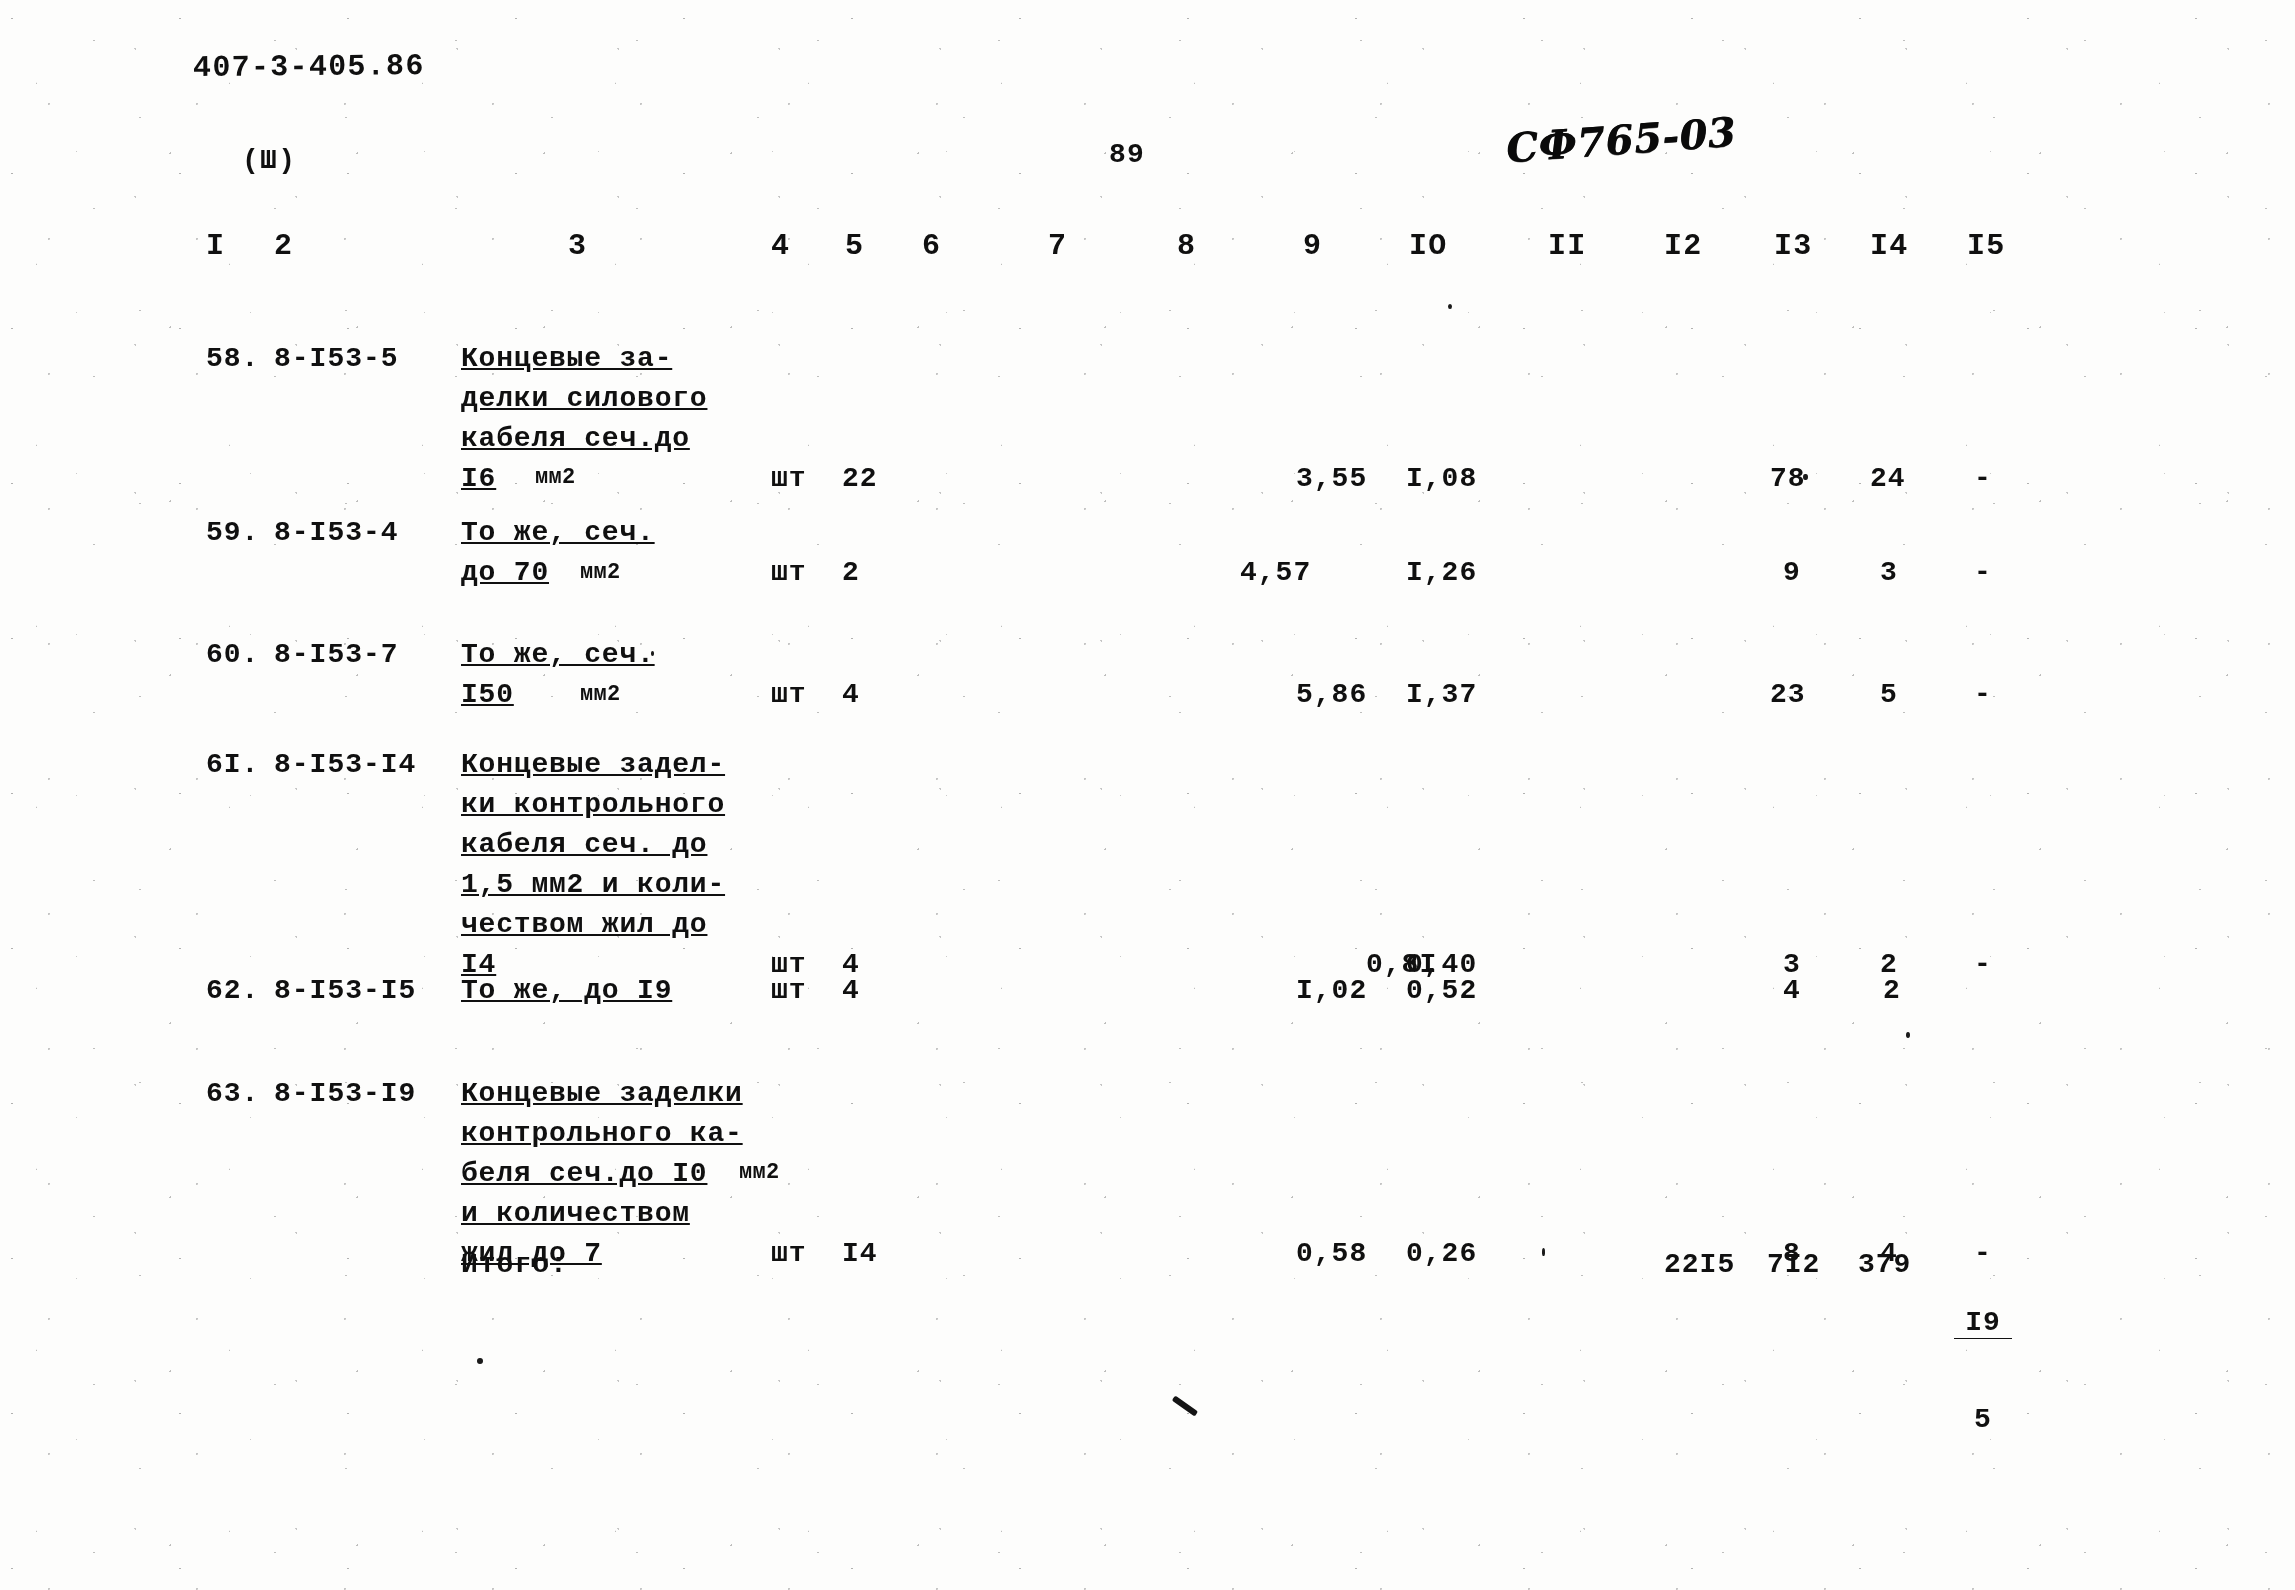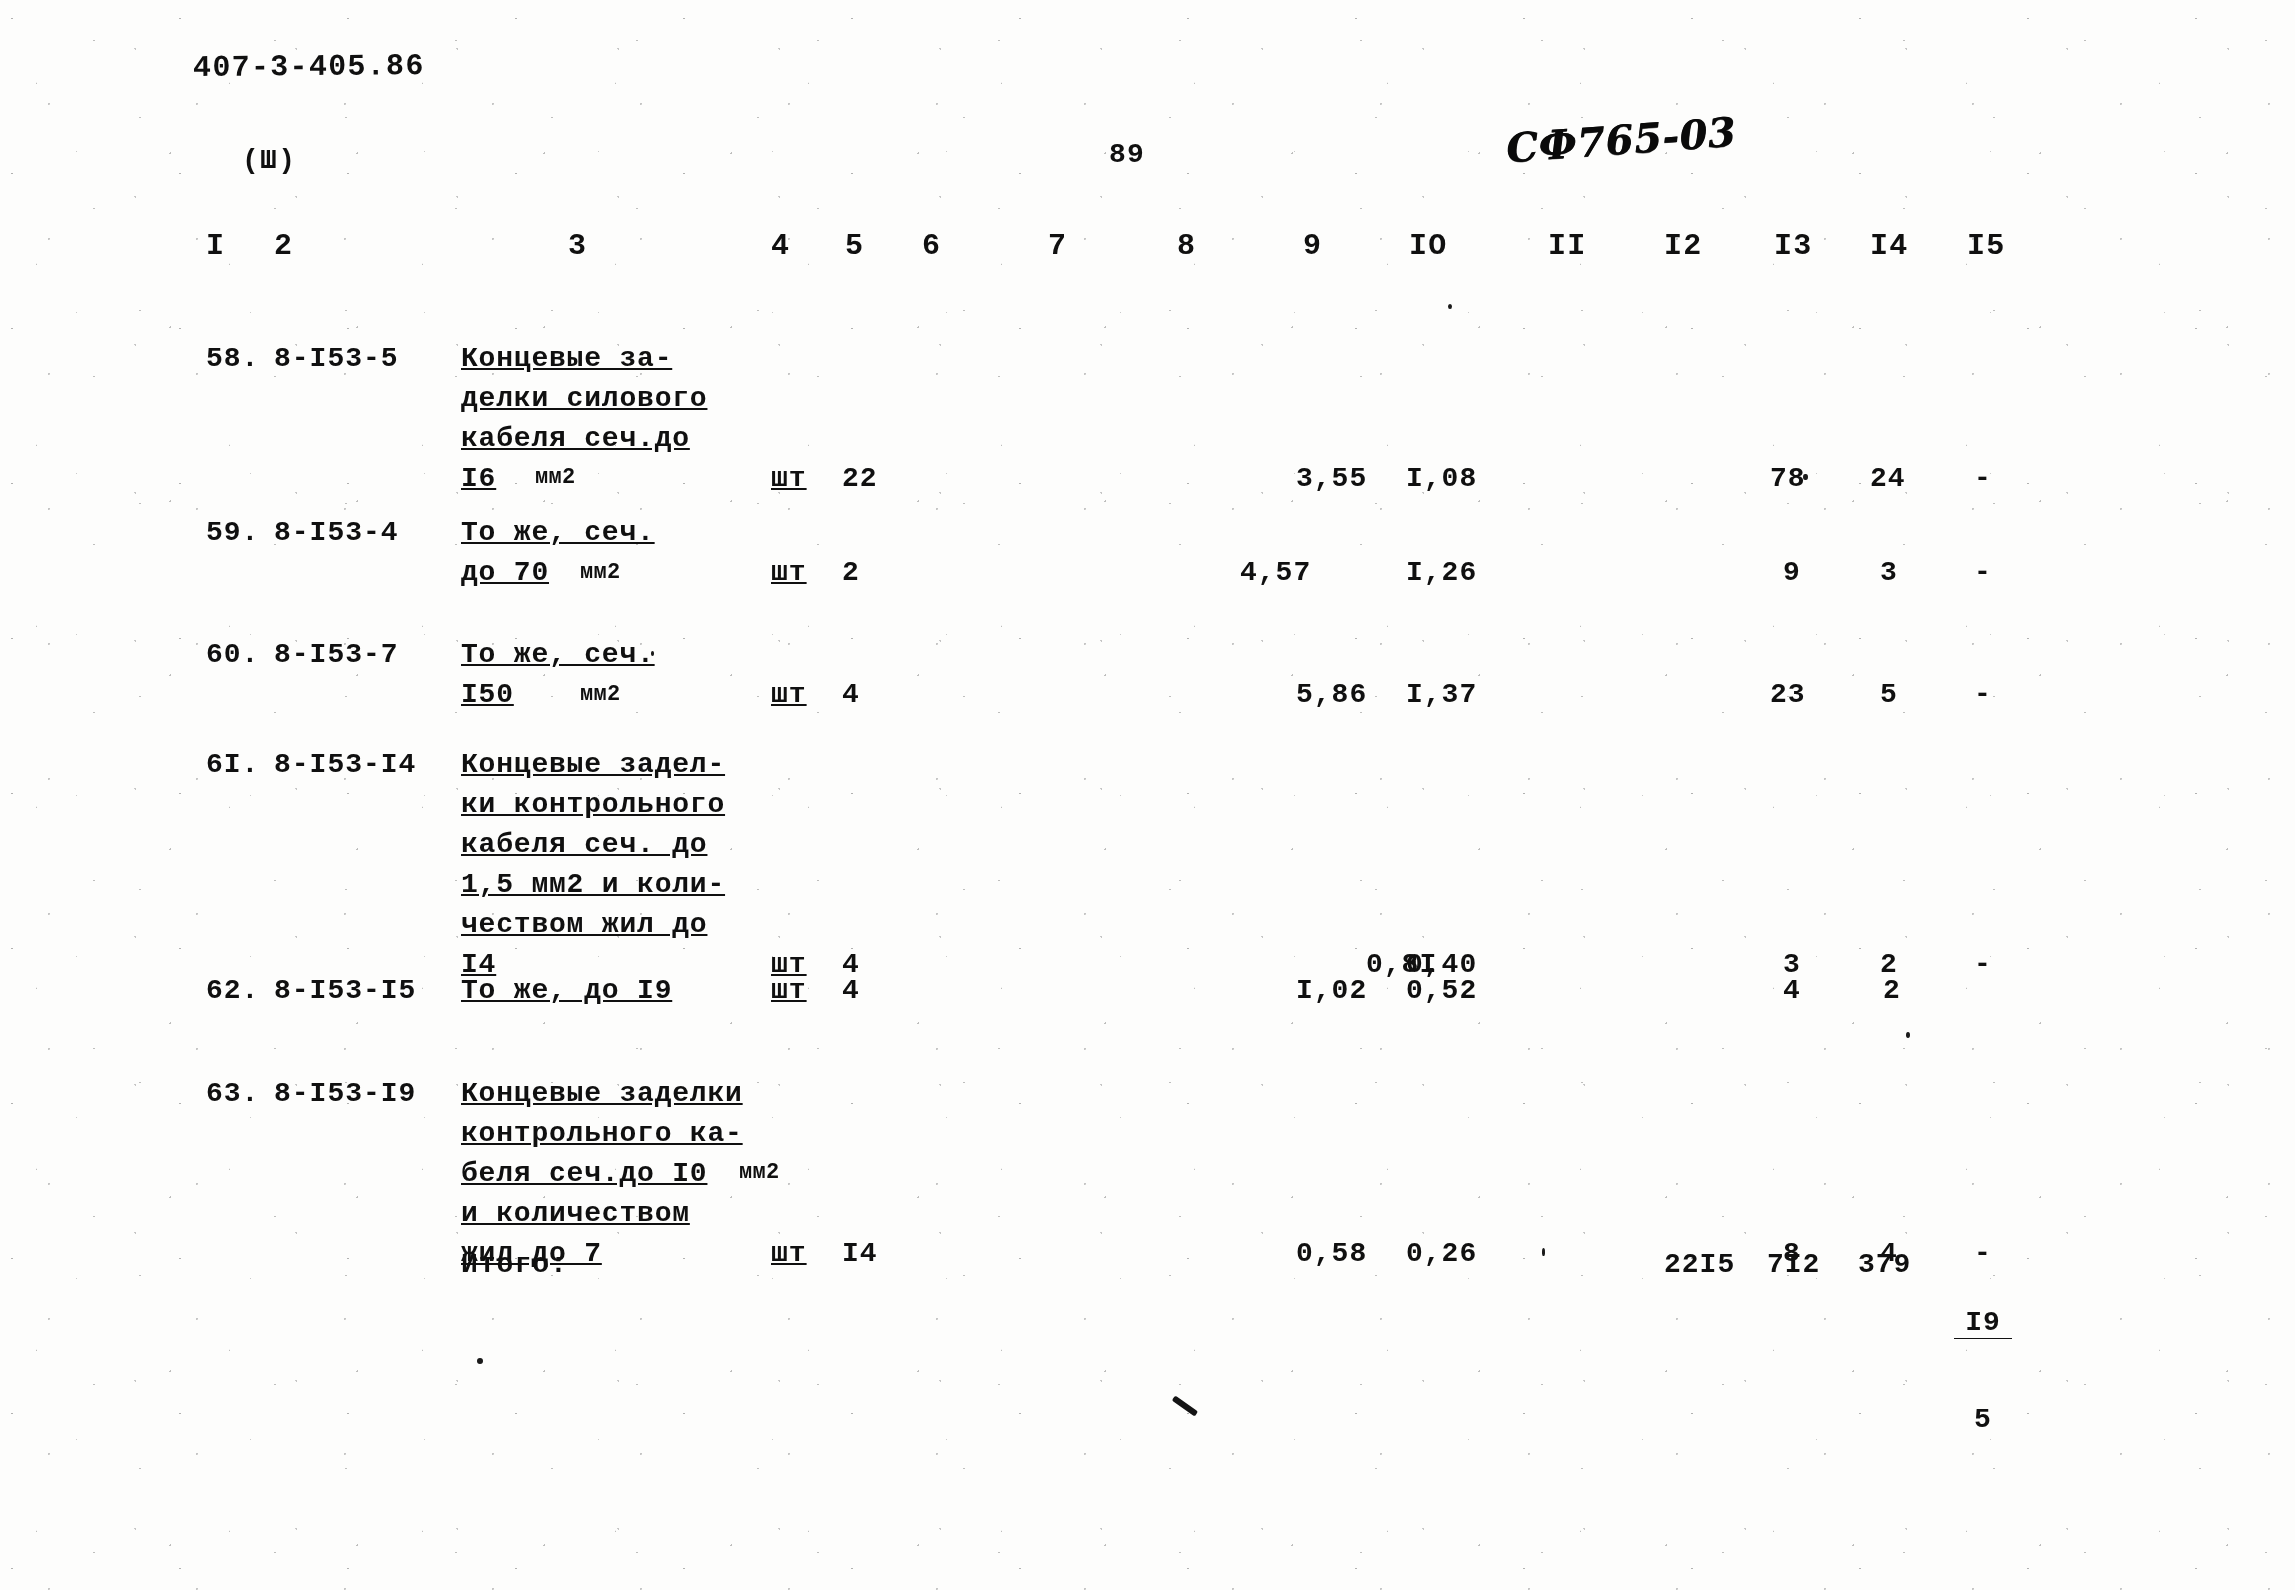--- a/index.html
+++ b/index.html
@@ -85,21 +85,21 @@
   .row { position: absolute; left: 0; right: 0; }
   .cell {
     position: absolute;
     font-size: 28px;
     line-height: 40px;
     letter-spacing: 1px;
   }
   .c-num   { width: 77px; text-align: left; }
   .c-code  { text-align: left; }
   .c-desc  { text-align: left; white-space: pre-line; letter-spacing: 0.8px; text-decoration: underline; }
-  .c-unit  { text-align: right; text-decoration: underline; }
+  .c-unit  { text-align: right; }
   .c-qty   { text-align: center; }
   .c-val   { text-align: left; }
   .smallunit { font-size: 22px; letter-spacing: 0.3px; }
 
   
   .frac {
     position: absolute;
     text-align: center;
     width: 58px;
     font-size: 28px;

